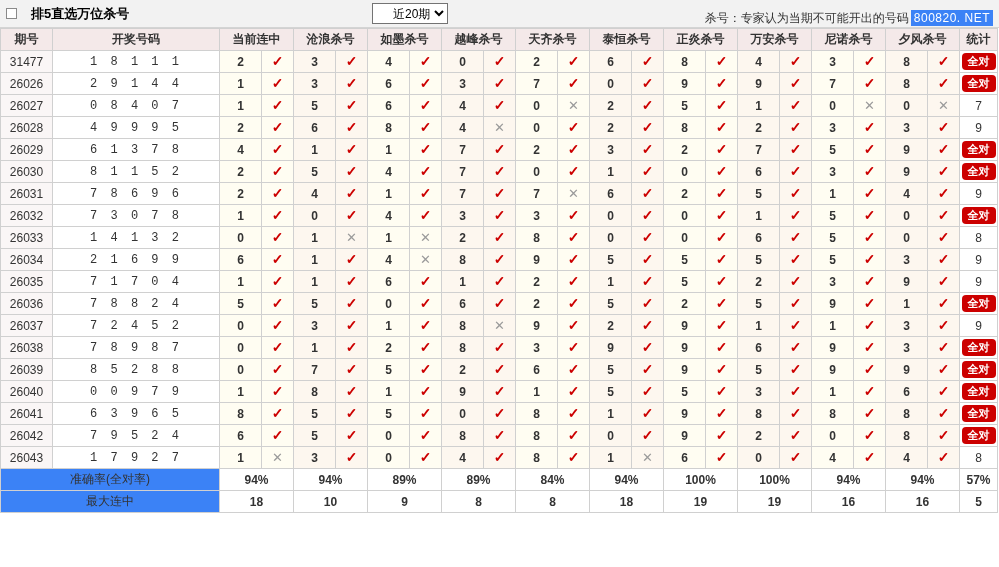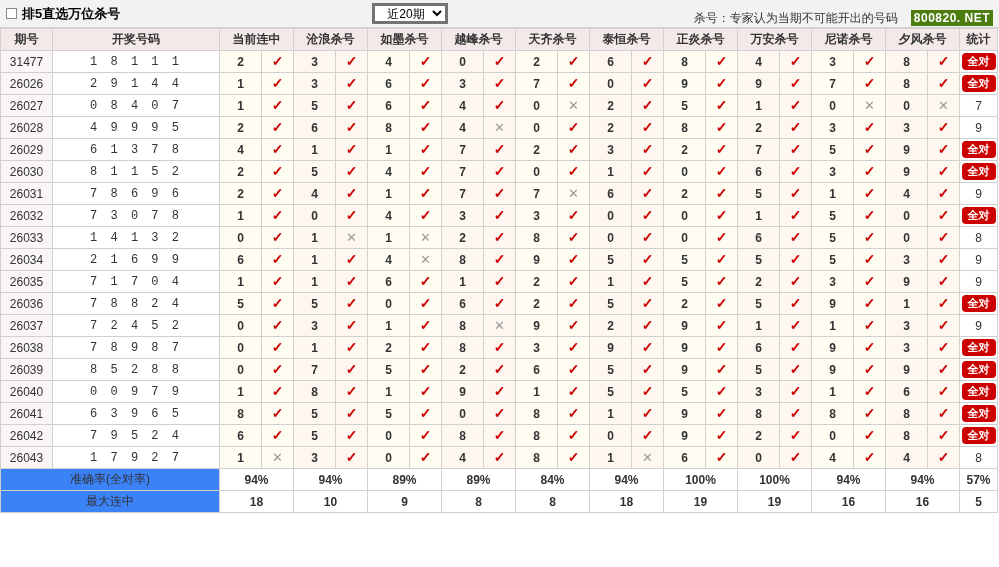--- a/index.html
+++ b/index.html
@@ -18,55 +18,54 @@
   .topbar {
     height: 28px;
     background: #f2f2f2;
     border-bottom: 1px solid #d4d4d4;
     display: flex;
     align-items: center;
     padding: 0 6px;
     position: relative;
   }
   .topbar-left {
-    display: flex; align-items: center; gap: 5px;
+    display: flex; align-items: center; gap: 14px;
     font-size: 13px; font-weight: bold; color: #000;
   }
   .chk {
     width: 11px; height: 11px;
     border: 1px solid #8a8a8a;
     background: #fff;
     display: inline-block;
   }
   .topbar-center {
     position: absolute;
     left: 372px; top: 3px;
   }
   .period-select {
     width: 76px; height: 21px;
     font-size: 12px;
     font-family: "Liberation Sans", sans-serif;
-    border: 3px solid #737373;
+    border: 1px solid #737373;
     background: #fff;
-    padding-left: 4px;
-    text-align: center;
+    padding-left: 16px;
   }
   .topbar-right {
     position: absolute;
     right: 6px; top: 0;
     height: 36px;
     display: flex; align-items: center;
     font-size: 12px; color: #333;
   }
   .brand {
-    background: #4d7c0f;
+    background: #3b82f6;
     color: #fff;
-    font-weight: bold;
+    font-weight: normal;
     padding: 1px 3px;
-    margin-left: 13px;
+    margin-left: 2px;
     font-size: 12px;
     letter-spacing: 0.5px;
   }
   
   table.grid {
     border-collapse: collapse;
     width: 894px;
     table-layout: fixed;
   }
   table.grid th, table.grid td {

